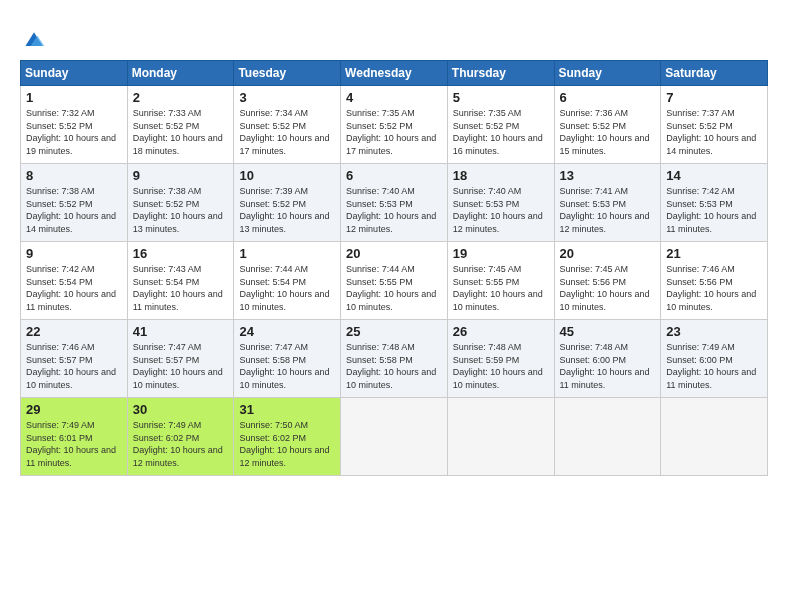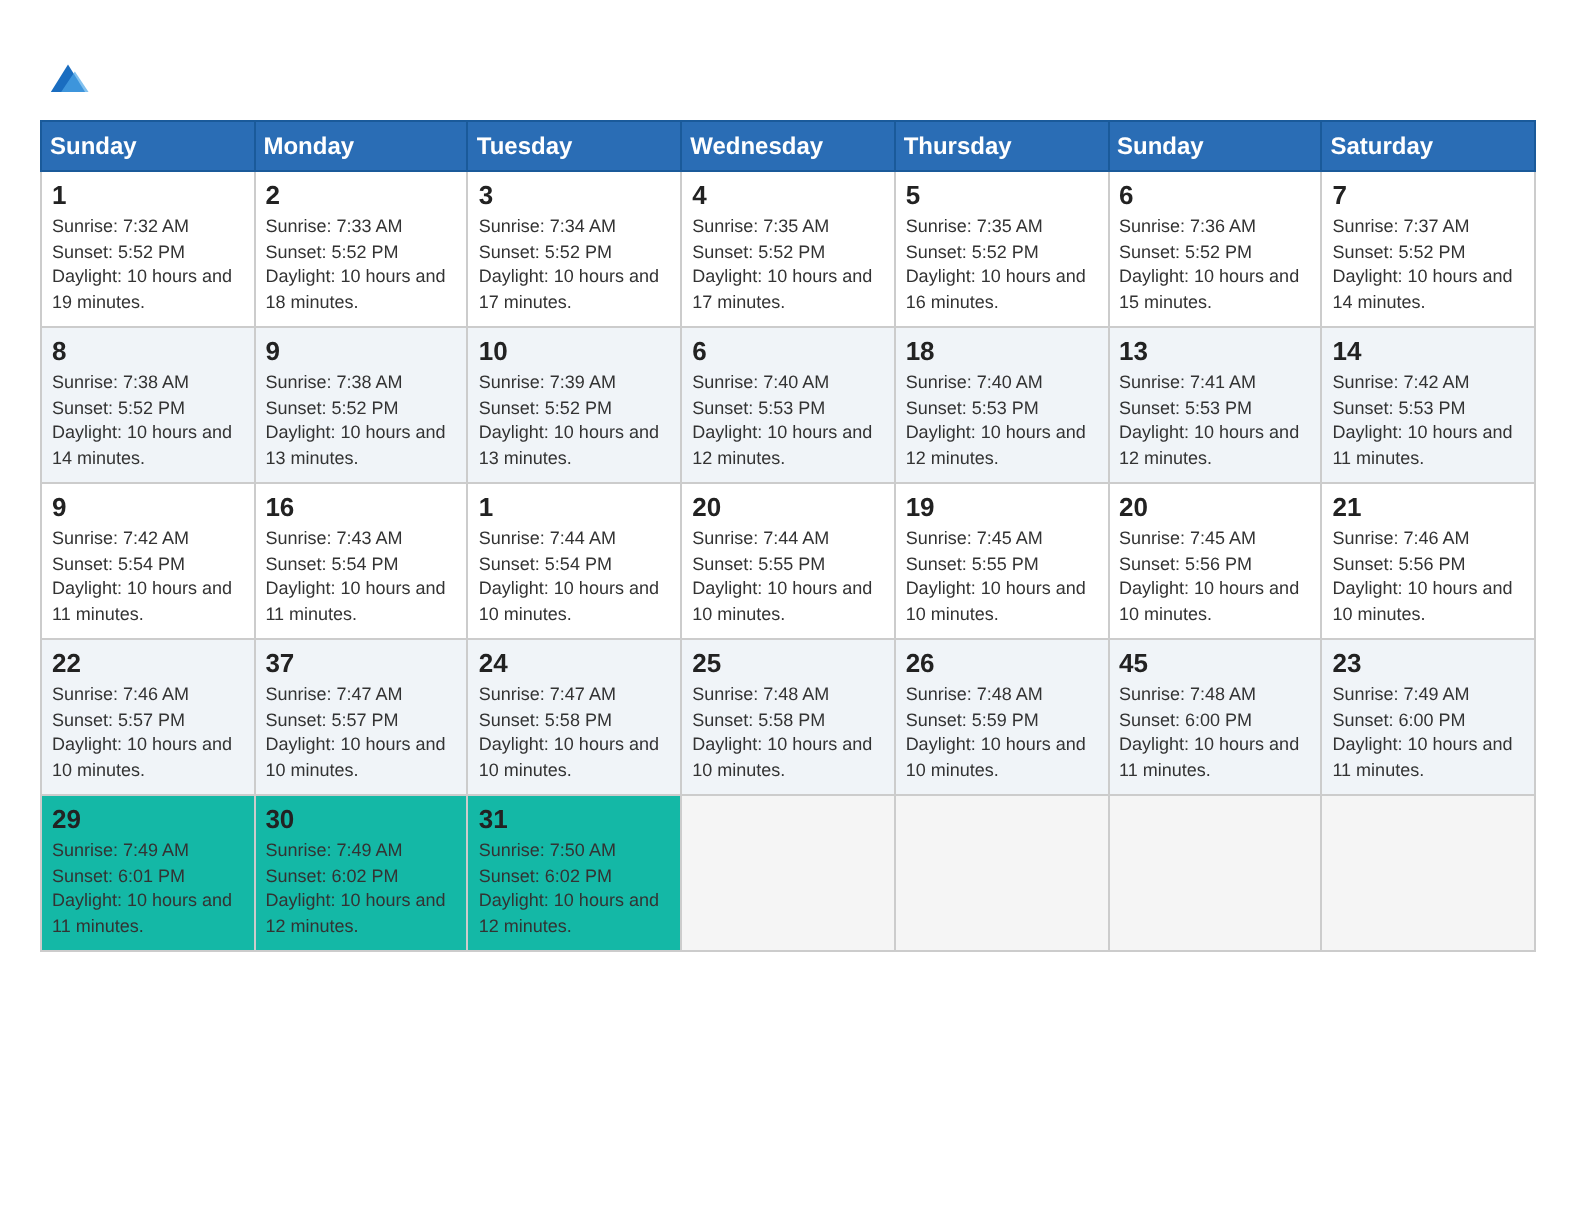--- a/index.html
+++ b/index.html
@@ -78,21 +78,21 @@
       padding: 4px 5px;
       font-size: 9.5px;
       color: #333;
       height: 78px;
       background: #fff;
     }
     .calendar tr:nth-child(even) td {
       background: #f0f4f8;
     }
     .calendar tr:last-child td {
-      background: #14b8a6;
+      background: #bef264;
     }
     .day-number {
       font-size: 13px;
       font-weight: bold;
       color: #222;
       display: block;
       margin-bottom: 2px;
     }
     .day-info {
       font-size: 9px;
@@ -226,21 +226,21 @@
             <span class="day-number">21</span>
             <div class="day-info">Sunrise: 7:46 AM<br>Sunset: 5:56 PM<br>Daylight: 10 hours and 10 minutes.</div>
           </td>
         </tr>
         <tr>
           <td>
             <span class="day-number">22</span>
             <div class="day-info">Sunrise: 7:46 AM<br>Sunset: 5:57 PM<br>Daylight: 10 hours and 10 minutes.</div>
           </td>
           <td>
-            <span class="day-number">37</span>
+            <span class="day-number">41</span>
             <div class="day-info">Sunrise: 7:47 AM<br>Sunset: 5:57 PM<br>Daylight: 10 hours and 10 minutes.</div>
           </td>
           <td>
             <span class="day-number">24</span>
             <div class="day-info">Sunrise: 7:47 AM<br>Sunset: 5:58 PM<br>Daylight: 10 hours and 10 minutes.</div>
           </td>
           <td>
             <span class="day-number">25</span>
             <div class="day-info">Sunrise: 7:48 AM<br>Sunset: 5:58 PM<br>Daylight: 10 hours and 10 minutes.</div>
           </td>

